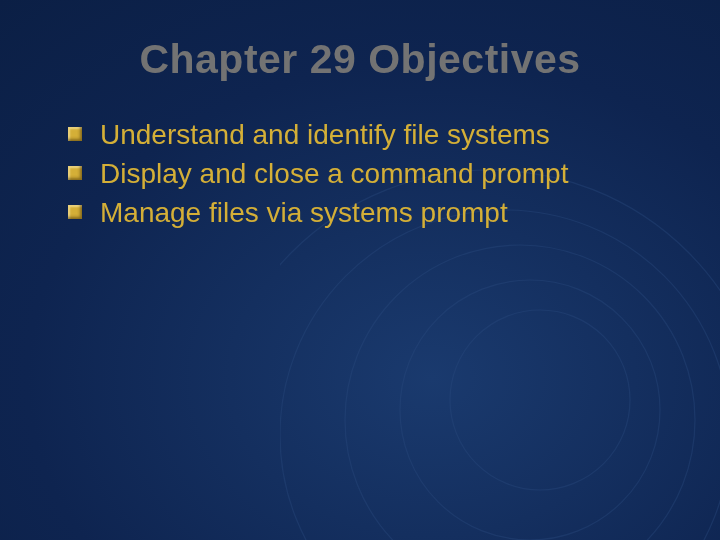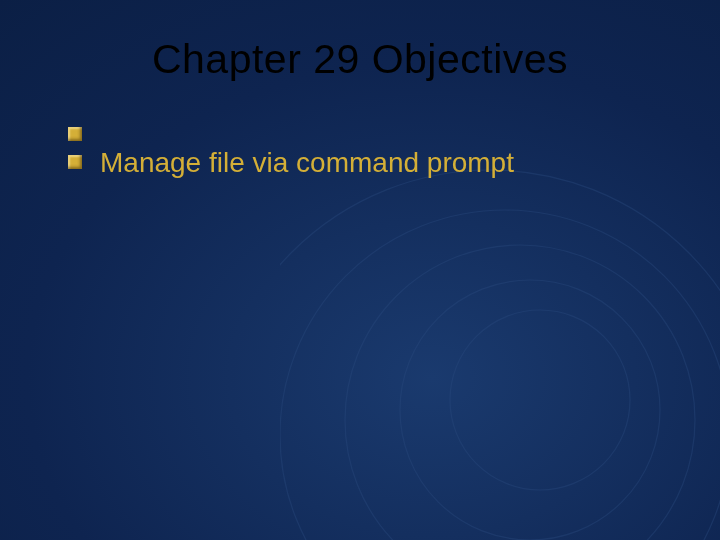--- a/index.html
+++ b/index.html
@@ -22,23 +22,23 @@
       fill: none;
       stroke: #2a4a7e;
       stroke-width: 1.2;
     }
     .content {
       position: relative;
       padding: 30px 60px 0 60px;
       height: 100%;
     }
     .title {
-      color: #000000;
+      color: #737373;
       font-size: 41px;
-      font-weight: normal;
+      font-weight: bold;
       text-align: center;
       margin-bottom: 34px;
       margin-top: 6px;
       letter-spacing: 0.5px;
     }
     .bullets {
       list-style: none;
       padding-left: 8px;
     }
     .bullets li {
@@ -71,19 +71,24 @@
   <circle cx="240" cy="280" r="175"></circle>
   <circle cx="225" cy="295" r="225"></circle>
   <circle cx="210" cy="310" r="280"></circle>
 </svg>
 
 <div class="content">
   <h1 class="title">Chapter 29 Objectives</h1>
   <ul class="bullets">
     <li>
       <span class="bullet-icon"></span>
+      <span class="bullet-text">Understand and identify file systems</span>
     </li>
     <li>
       <span class="bullet-icon"></span>
-      <span class="bullet-text">Manage file via command prompt</span>
+      <span class="bullet-text">Display and close a command prompt</span>
+    </li>
+    <li>
+      <span class="bullet-icon"></span>
+      <span class="bullet-text">Manage files via systems prompt</span>
     </li>
   </ul>
 </div>
 
 </body></html>

